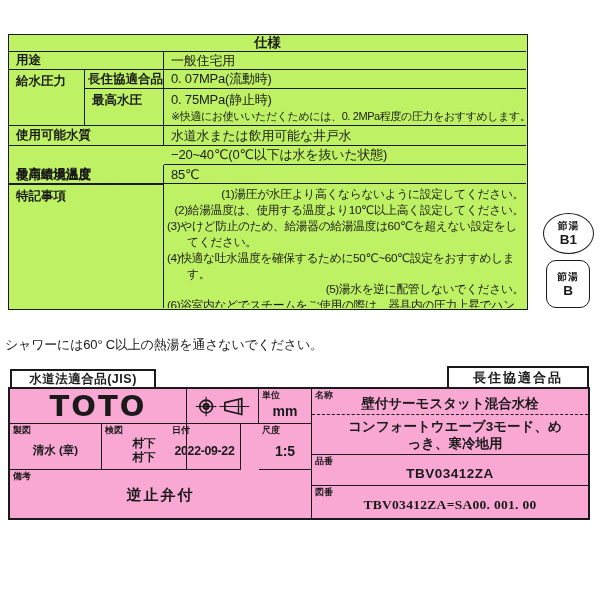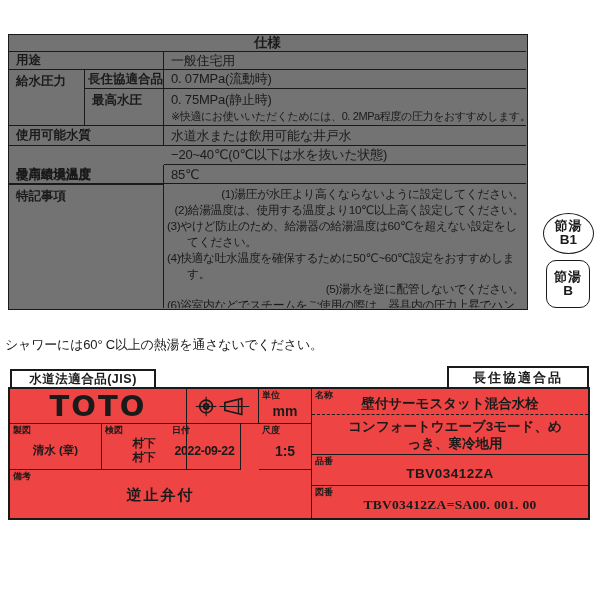--- a/index.html
+++ b/index.html
@@ -6,42 +6,42 @@
   body{
     width:600px;height:600px;position:relative;background:#ffffff;
     font-family:"Liberation Sans","DejaVu Sans",sans-serif;color:#1a1a1a;
     overflow:hidden;
   }
   .cell{position:absolute;box-sizing:border-box;display:flex;align-items:center;overflow:hidden;}
   .bR{border-right:1px solid #1a1a1a;}
   .bB{border-bottom:1px solid #1a1a1a;}
   
   #spec{position:absolute;left:8px;top:34px;width:520px;height:276px;
-        border:1.5px solid #1a1a1a;box-sizing:border-box;background:#737373;}
+        border:1.5px solid #1a1a1a;box-sizing:border-box;background:#bef264;}
   #spec .lblc{padding-left:7px;font-weight:700;font-size:12.5px;}
   #spec .valc{padding-left:7px;font-size:13px;font-weight:500;letter-spacing:-0.2px;white-space:nowrap;}
   #spec-title{left:0;top:0;width:517px;height:17px;justify-content:center;font-weight:700;font-size:13.5px;}
   .note-item{font-size:11.8px;line-height:15.9px;letter-spacing:-0.4px;
              padding-left:20px;text-indent:-20px;font-weight:500;}
   
   .badge{position:absolute;box-sizing:border-box;border:1.5px solid #1a1a1a;background:#fff;
          display:flex;flex-direction:column;align-items:center;justify-content:center;}
   #badge-b1{left:543px;top:213px;width:51px;height:41px;border-radius:50%;}
   #badge-b{left:546px;top:260px;width:44px;height:48px;border-radius:10px;}
-  .badge .l1{font-size:13px;font-weight:700;line-height:12px;letter-spacing:1px;}
+  .badge .l1{font-size:10px;font-weight:700;line-height:12px;letter-spacing:1px;}
   .badge .l2{font-size:13.5px;font-weight:600;line-height:15px;}
   
   #warning{position:absolute;left:5px;top:336px;font-size:13px;font-weight:500;letter-spacing:-0.2px;}
   
   .tab{position:absolute;box-sizing:border-box;border:2px solid #1a1a1a;border-bottom:none;
        display:flex;align-items:center;justify-content:center;font-weight:700;background:#fff;}
   #left-tab{left:10px;top:369px;width:146px;height:19px;font-size:12.5px;letter-spacing:0.5px;}
   #right-tab{left:447px;top:366px;width:142px;height:22px;font-size:13px;letter-spacing:2px;}
   #tblock{position:absolute;left:8px;top:387px;width:582px;height:133px;
-          border:2px solid #1a1a1a;box-sizing:border-box;background:#ef4444;}
+          border:2px solid #1a1a1a;box-sizing:border-box;background:#f9a8d4;}
   .corner-lbl{position:absolute;top:1px;left:3px;font-size:9px;font-weight:700;line-height:10px;}
   .tb-val{width:100%;text-align:center;}
   #toto-logo{width:100%;text-align:center;font-family:"DejaVu Sans","Liberation Sans",sans-serif;
              font-weight:900;font-size:29px;letter-spacing:2px;transform:scaleY(0.95);}
   .name-row1{position:absolute;left:0;top:0;width:100%;height:26px;display:flex;align-items:center;
              justify-content:center;font-size:13.5px;font-weight:600;border-bottom:1.5px dashed #1a1a1a;
              box-sizing:border-box;padding-top:4px;}
   .name-row2{position:absolute;left:5px;top:26px;width:100%;height:40px;display:flex;align-items:center;
              justify-content:center;text-align:center;font-size:13.5px;font-weight:600;line-height:17px;
              padding:0 28px;box-sizing:border-box;}

